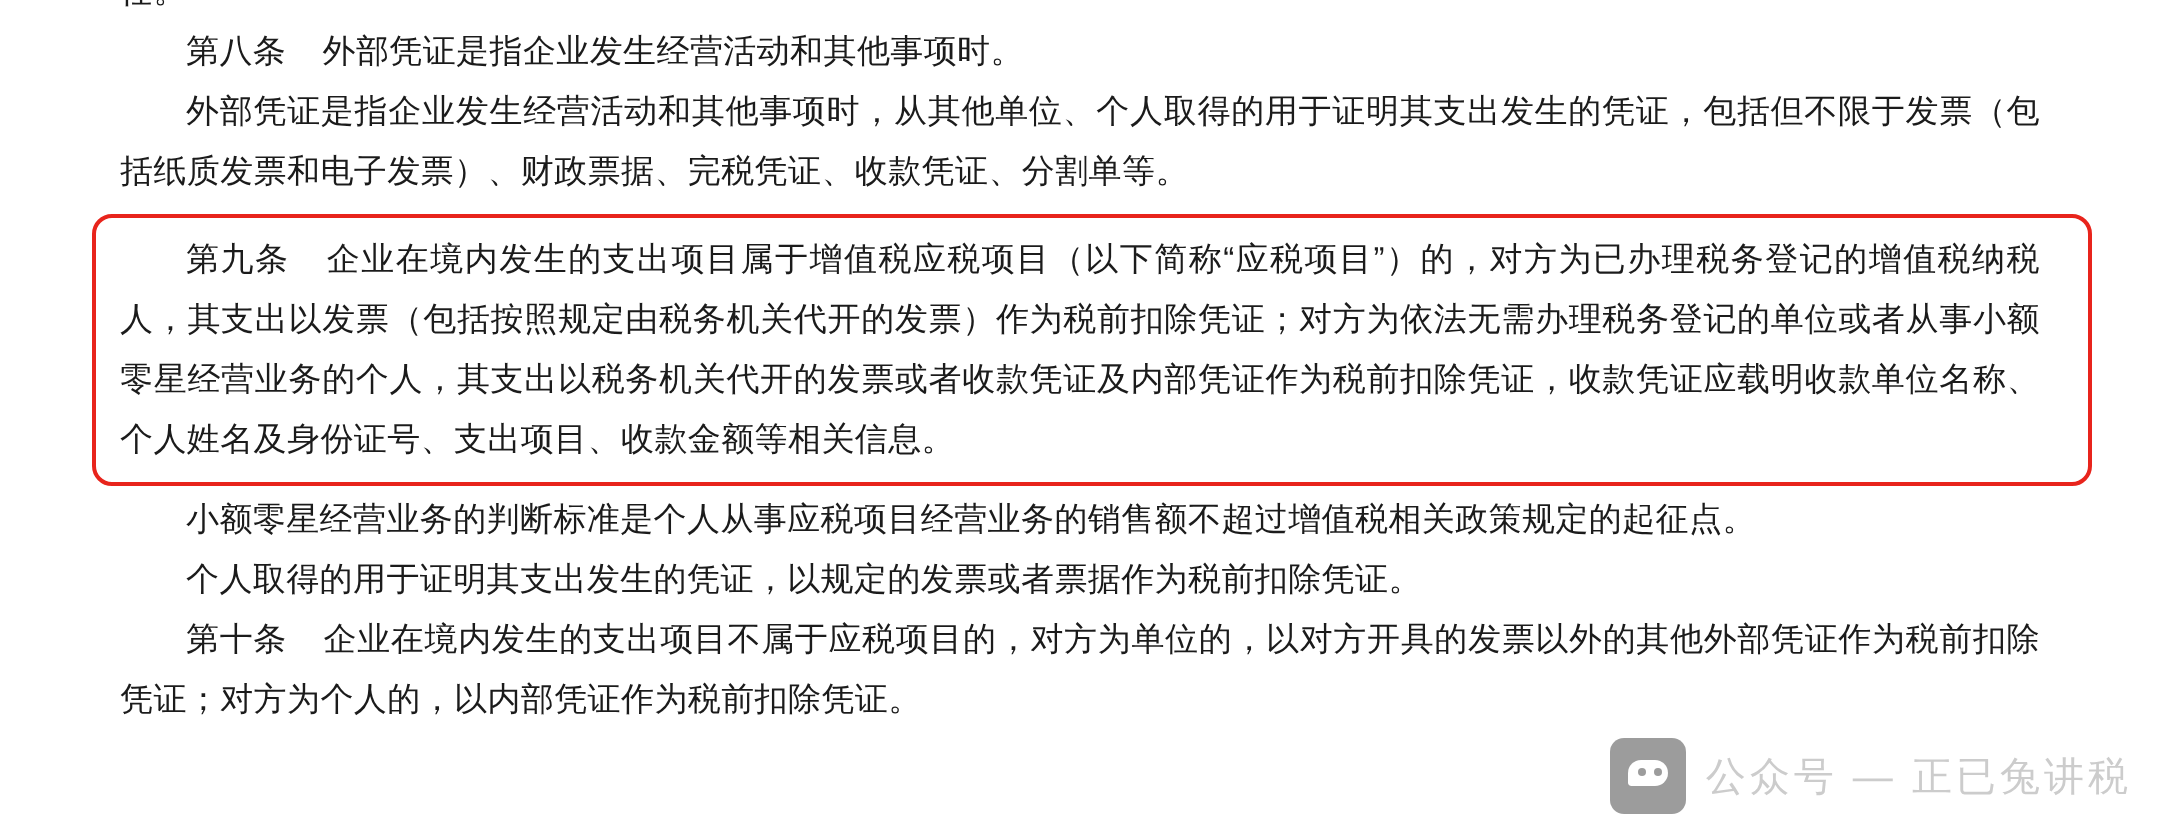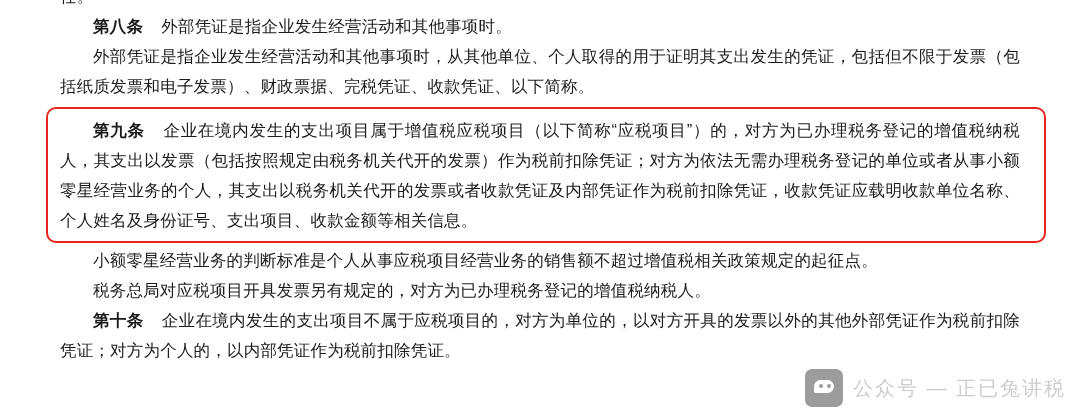--- a/index.html
+++ b/index.html
@@ -34,21 +34,21 @@
     letter-spacing: 0.2px;
     margin: 0;
     padding: 0 60px 0 60px;
     text-align: justify;
     text-justify: inter-ideograph;
   }
   .indent {
     text-indent: 2em;
   }
   .bold-lead {
-    font-weight: bold;
+    font-weight: normal;
   }
   .lead-gap {
     display: inline-block;
     width: 1.1em;
   }
   
   .clipped-top {
     height: 11px;
     overflow: hidden;
     position: relative;
@@ -136,32 +136,32 @@
 
     <div class="clipped-top">
       <div class="para">任。</div>
     </div>
 
     <p class="para indent">
       <span class="bold-lead">第八条</span><span class="lead-gap"></span><span>外部凭证是指企业发生经营活动和其他事项时。</span>
     </p>
 
 
-    <p class="para indent">外部凭证是指企业发生经营活动和其他事项时，从其他单位、个人取得的用于证明其支出发生的凭证，包括但不限于发票（包括纸质发票和电子发票）、财政票据、完税凭证、收款凭证、以下简称。</p>
+    <p class="para indent">外部凭证是指企业发生经营活动和其他事项时，从其他单位、个人取得的用于证明其支出发生的凭证，包括但不限于发票（包括纸质发票和电子发票）、财政票据、完税凭证、收款凭证、分割单等。</p>
 
     <div class="highlight-block">
       <div class="redbox"></div>
       <p class="para indent">
         <span class="bold-lead">第九条</span><span class="lead-gap"></span><span>企业在境内发生的支出项目属于增值税应税项目（以下简称“应税项目”）的，对方为已办理税务登记的增值税纳税人，其支出以发票（包括按照规定由税务机关代开的发票）作为税前扣除凭证；对方为依法无需办理税务登记的单位或者从事小额零星经营业务的个人，其支出以税务机关代开的发票或者收款凭证及内部凭证作为税前扣除凭证，收款凭证应载明收款单位名称、个人姓名及身份证号、支出项目、收款金额等相关信息。</span>
       </p>
     </div>
 
     <p class="para indent">小额零星经营业务的判断标准是个人从事应税项目经营业务的销售额不超过增值税相关政策规定的起征点。</p>
 
-    <p class="para indent">税务总局对应税项目开具发票另有规定的，对方为已办理税务登记的增值税纳税人。</p>
+    <p class="para indent">个人取得的用于证明其支出发生的凭证，以规定的发票或者票据作为税前扣除凭证。</p>
 
     <p class="para indent">
       <span class="bold-lead">第十条</span><span class="lead-gap"></span><span>企业在境内发生的支出项目不属于应税项目的，对方为单位的，以对方开具的发票以外的其他外部凭证作为税前扣除凭证；对方为个人的，以内部凭证作为税前扣除凭证。</span>
     </p>
 
   </div>
 
   <div class="watermark">
     <div class="wm-logo"></div>
     <div class="wm-text">公众号 — 正已兔讲税</div>

